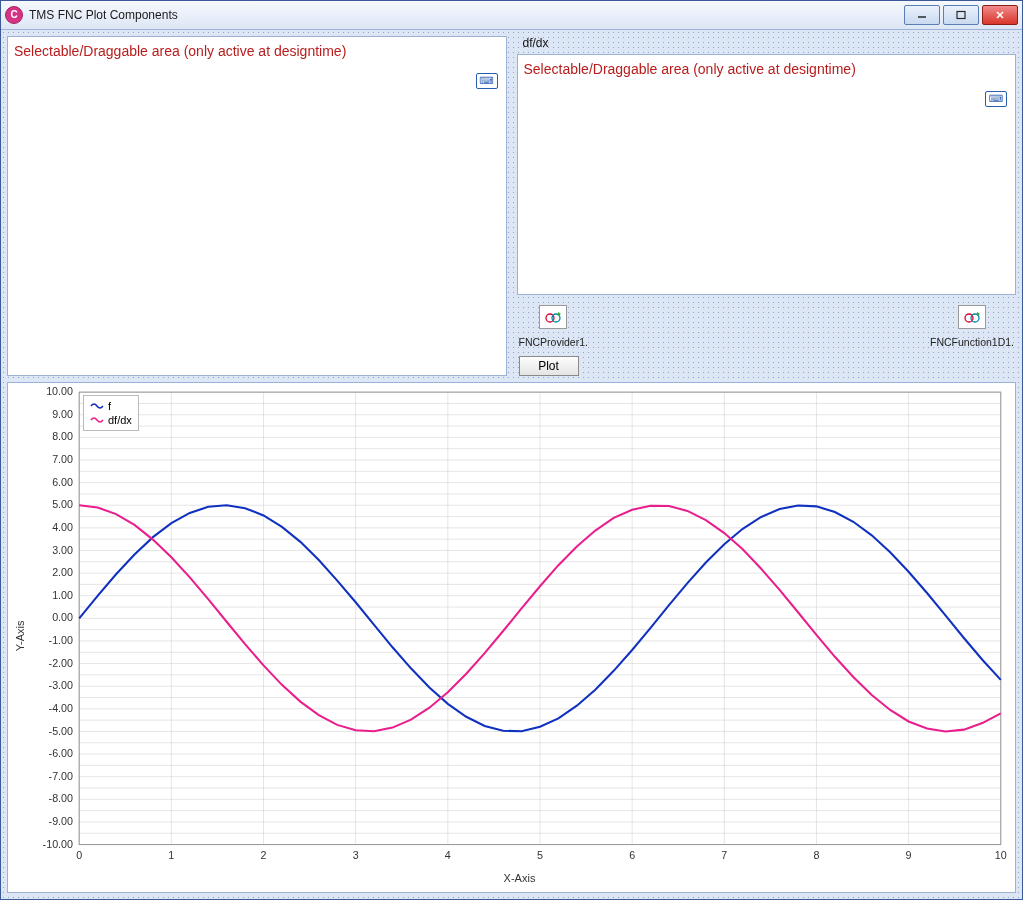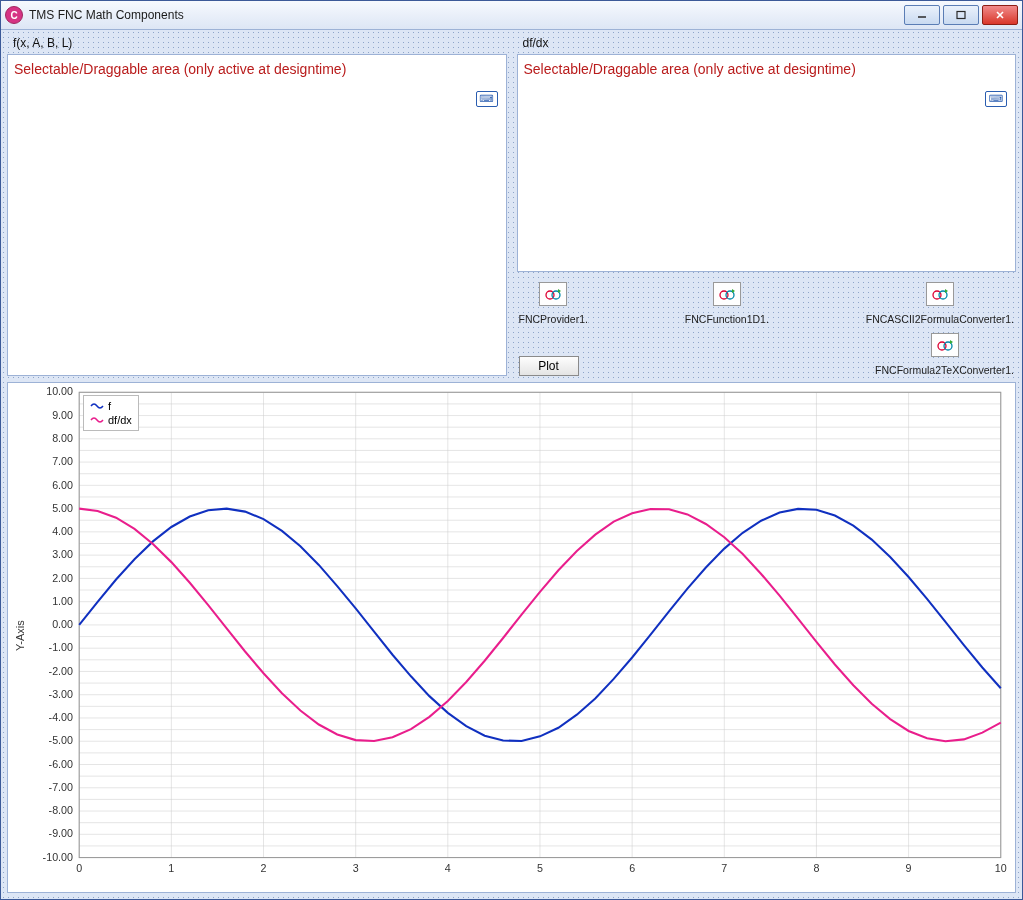--- a/index.html
+++ b/index.html
@@ -41,21 +41,21 @@
 .series-f{stroke:#1030c0;stroke-width:2;fill:none;}
 .series-df{stroke:#e91e8c;stroke-width:2;fill:none;}
 </style>
 </head>
 <body>
 
 <div class="window">
 
   <div class="titlebar">
     <div class="app-icon">C</div>
-    <div class="title">TMS FNC Math Components</div>
+    <div class="title">TMS FNC Plot Components</div>
     <div class="winbtns">
       <div class="winbtn">
         <svg viewBox="0 0 12 10">
             <line x1="2" y1="7" x2="10" y2="7" stroke="#2a2a2a" stroke-width="1.5"></line>
           </svg>
       </div>
       <div class="winbtn">
         <svg viewBox="0 0 12 10">
             <rect x="2" y="1.5" width="8" height="7" fill="none" stroke="#2a2a2a" stroke-width="1.2"></rect>
           </svg>
@@ -67,21 +67,20 @@
           </svg>
       </div>
     </div>
   </div>
 
   <div class="client">
 
     <div class="top-row">
 
       <div class="panel-col">
-        <div class="panel-label">f(x, A, B, L)</div>
         <div class="drop-area" style="height:290px;">
           <span>Selectable/Draggable area (only active at designtime)</span>
           <div class="kbd-icon"></div>
         </div>
       </div>
 
       <div class="panel-col">
         <div class="panel-label">df/dx</div>
         <div class="drop-area">
           <span>Selectable/Draggable area (only active at designtime)</span>
@@ -102,44 +101,24 @@
           <div class="comp">
             <div class="comp-icon">
               <svg viewBox="0 0 18 16">
                   <circle cx="6" cy="9" r="4" fill="none" stroke="#d03" stroke-width="1.3"></circle>
                   <circle cx="12" cy="9" r="4" fill="none" stroke="#08a" stroke-width="1.3"></circle>
                   <path d="M14 3l3 2-3 2z" fill="#3a3"></path>
                 </svg>
             </div>
             <div class="comp-label">FNCFunction1D1.</div>
           </div>
-          <div class="comp">
-            <div class="comp-icon">
-              <svg viewBox="0 0 18 16">
-                  <circle cx="6" cy="9" r="4" fill="none" stroke="#d03" stroke-width="1.3"></circle>
-                  <circle cx="12" cy="9" r="4" fill="none" stroke="#08a" stroke-width="1.3"></circle>
-                  <path d="M14 3l3 2-3 2z" fill="#3a3"></path>
-                </svg>
-            </div>
-            <div class="comp-label">FNCASCII2FormulaConverter1.</div>
-          </div>
         </div>
 
         <div style="display:flex;align-items:flex-end;justify-content:space-between;padding:4px 2px 0 2px;">
           <button class="plot-btn">Plot</button>
-          <div class="comp">
-            <div class="comp-icon">
-              <svg viewBox="0 0 18 16">
-                  <circle cx="6" cy="9" r="4" fill="none" stroke="#d03" stroke-width="1.3"></circle>
-                  <circle cx="12" cy="9" r="4" fill="none" stroke="#08a" stroke-width="1.3"></circle>
-                  <path d="M14 3l3 2-3 2z" fill="#3a3"></path>
-                </svg>
-            </div>
-            <div class="comp-label">FNCFormula2TeXConverter1.</div>
-          </div>
         </div>
       </div>
 
     </div>
 
     <div class="chart-wrap">
       <div class="chart-body">
         <div class="yaxis-label">Y-Axis</div>
         <div class="chart-area">
           <div class="plot-region">
@@ -240,18 +219,19 @@
                   <span>f</span>
                 </div>
               <div class="legend-row">
                   <svg class="legend-swatch">
                     <path d="M1 5 Q4 1 7 5 T13 5" stroke="#e91e8c" stroke-width="1.5" fill="none"></path>
                   </svg>
                   <span>df/dx</span>
                 </div>
             </div>
           </div>
+          <div class="xaxis-label">X-Axis</div>
         </div>
       </div>
     </div>
 
   </div>
 </div>
 
 </body></html>

